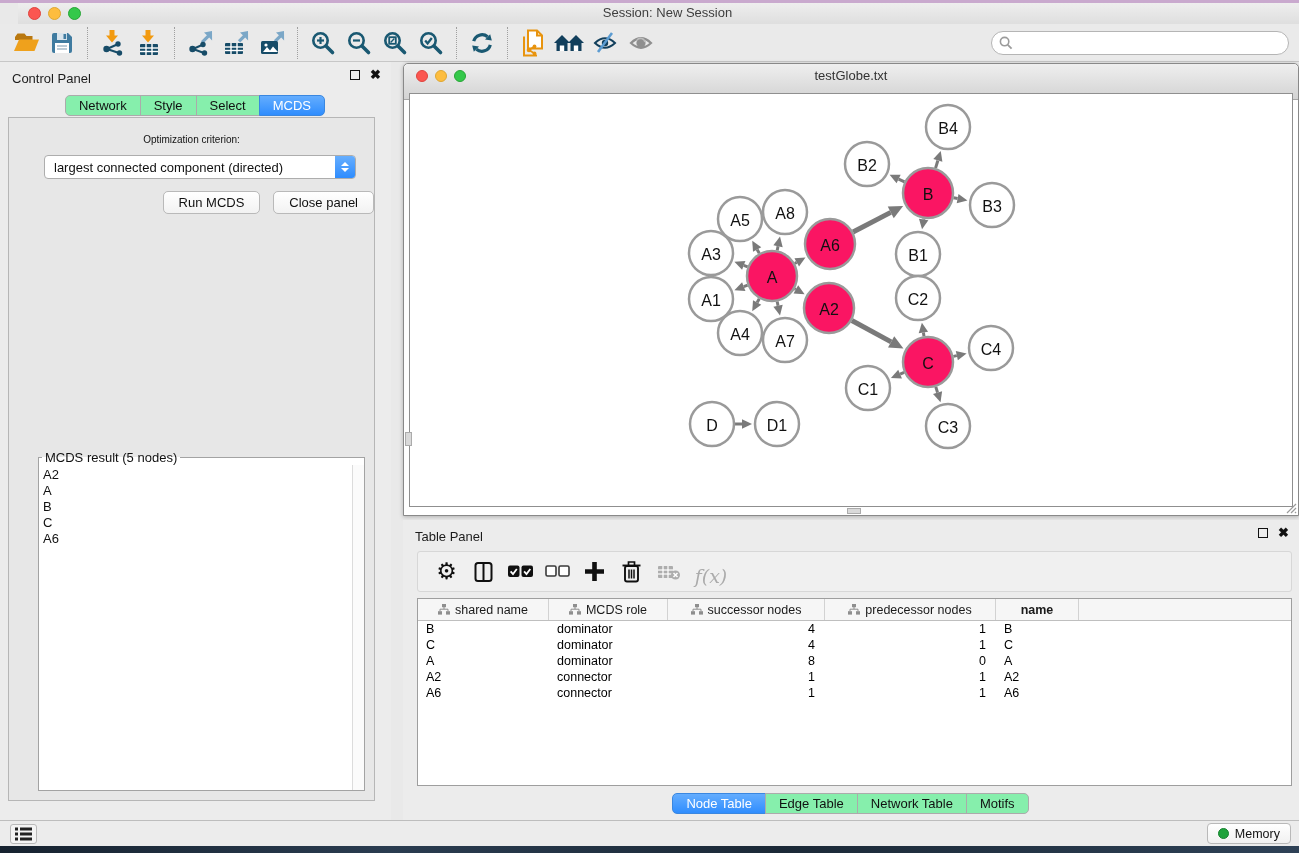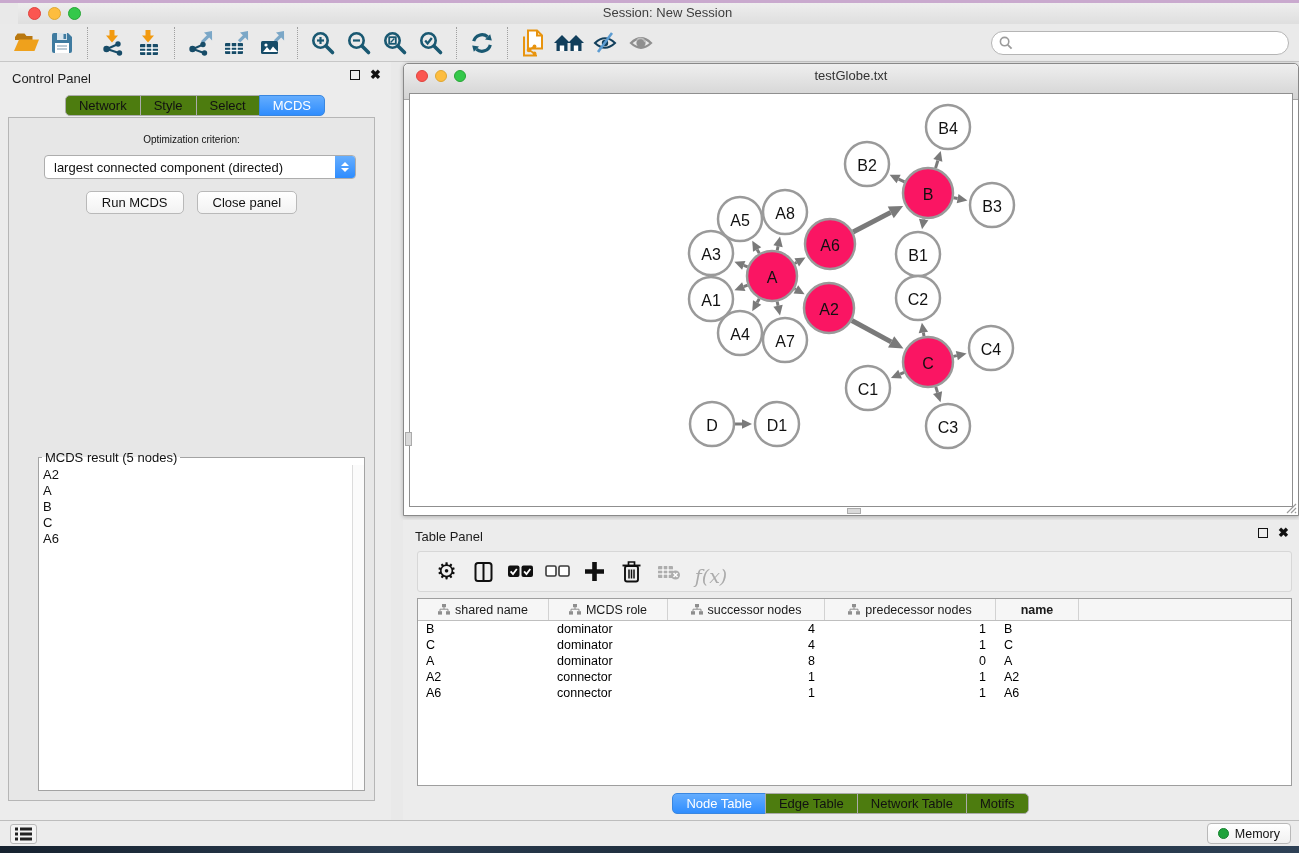--- a/index.html
+++ b/index.html
@@ -35,40 +35,40 @@
   .searchbox .mag { position:absolute; left:8px; top:5px; }
 
   
   .control-panel { position:absolute; left:0; top:62px; width:391px; height:758px; background:#ECECEC; }
   .panel-title { position:absolute; left:12px; top:9px; font-size:13px; color:#1c1c1c; }
   .panel-icons { position:absolute; right:10px; top:8px; display:flex; align-items:center; gap:10px; }
   .float-btn { width:10px; height:10px; border:1.6px solid #111; background:transparent; }
   .close-btn { font-size:13px; font-weight:bold; color:#111; line-height:10px; }
 
   .seg-tabs { display:flex; }
-  .seg { border:1px solid #ABABAB; background:#4d7c0f; padding:2px 13px; font-size:13px;
+  .seg { border:1px solid #ABABAB; background:#86efac; padding:2px 13px; font-size:13px;
          margin-left:-1px; color:#111; white-space:nowrap; }
   .seg:first-child { border-radius:5px 0 0 5px; }
   .seg:last-child { border-radius:0 5px 5px 0; }
   .seg.active { background:linear-gradient(#64ADFE,#2F8DFE); border-color:#3A87E0; color:#fff; }
 
   .cp-tabs { position:absolute; left:0; right:0; top:33px; display:flex; justify-content:center; }
   .cp-content { position:absolute; left:8px; right:16px; top:55px; height:684px;
                 border:1px solid #B6B6B6; background:#E7E7E7; }
   .opt-label { position:absolute; left:0; right:0; top:16px; text-align:center; font-size:10px; }
   .dropdown { position:absolute; left:35px; top:37px; width:312px; height:24px; background:#fff;
               border:1px solid #ADADAD; border-radius:4px; font-size:13px; display:flex; align-items:center; }
   .dropdown .dd-text { flex:1; padding-left:9px; white-space:nowrap; overflow:hidden; }
   .dd-caret { width:20px; height:22px; margin:0; border-radius:0 3px 3px 0;
               background:linear-gradient(#66AEFE,#2E8CFE); display:flex; flex-direction:column;
               align-items:center; justify-content:center; gap:2px; }
   .dd-caret i { width:0; height:0; border-left:4px solid transparent; border-right:4px solid transparent; }
   .dd-caret .up { border-bottom:4px solid #fff; }
   .dd-caret .down { border-top:4px solid #fff; }
-  .btn-row { position:absolute; left:0; right:0; top:73px; display:flex; justify-content:center; gap:13px; }
+  .btn-row { position:absolute; left:0; right:0; top:73px; display:flex; justify-content:flex-end; gap:13px; }
   .push-btn { background:linear-gradient(#FFFFFF,#F2F2F2); border:1px solid #B9B9B9; border-radius:5px;
               font-size:13px; padding:3px 15px; font-family:"Liberation Sans",sans-serif; color:#111; }
 
   .result-box { position:absolute; left:9px; right:9px; top:332px; bottom:9px;
                 border:1px solid #A3A3A3; background:#fff;margin-left:20px; }
   .result-box legend { font-size:13px; padding:0 3px; margin-left:3px; color:#111; }
   .result-list { position:absolute; left:0; right:12px; top:0; bottom:0; overflow:hidden; padding-top:2px; }
   .list-item { font-size:13px; line-height:16px; padding-left:4px; }
   .vscroll { position:absolute; right:0; top:0; bottom:0; width:12px; background:#FBFBFB;
              border-left:1px solid #DCDCDC; }

